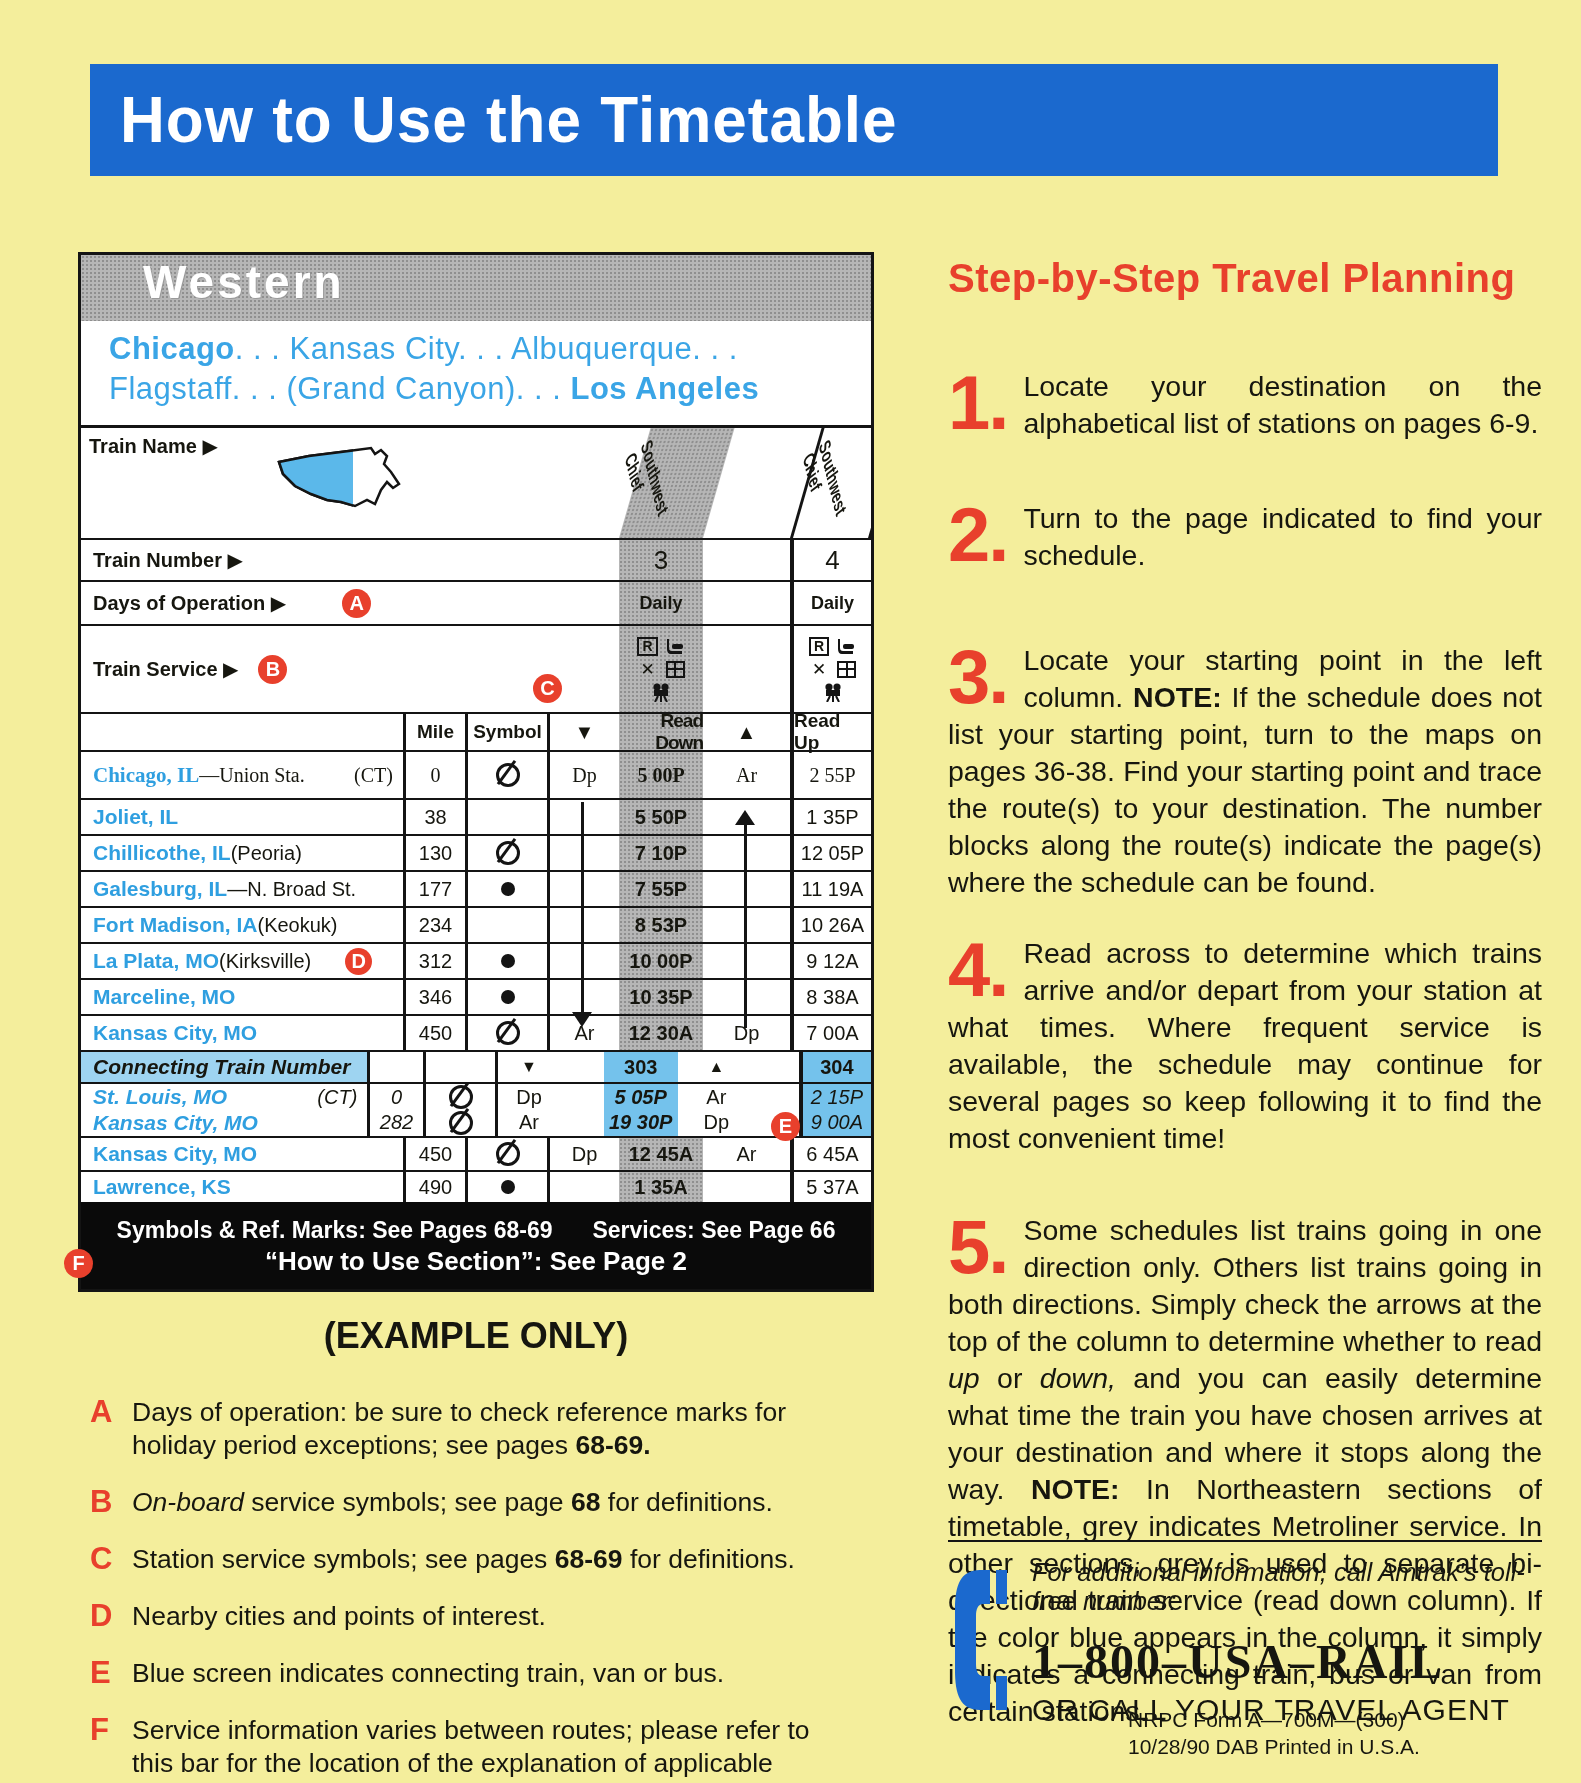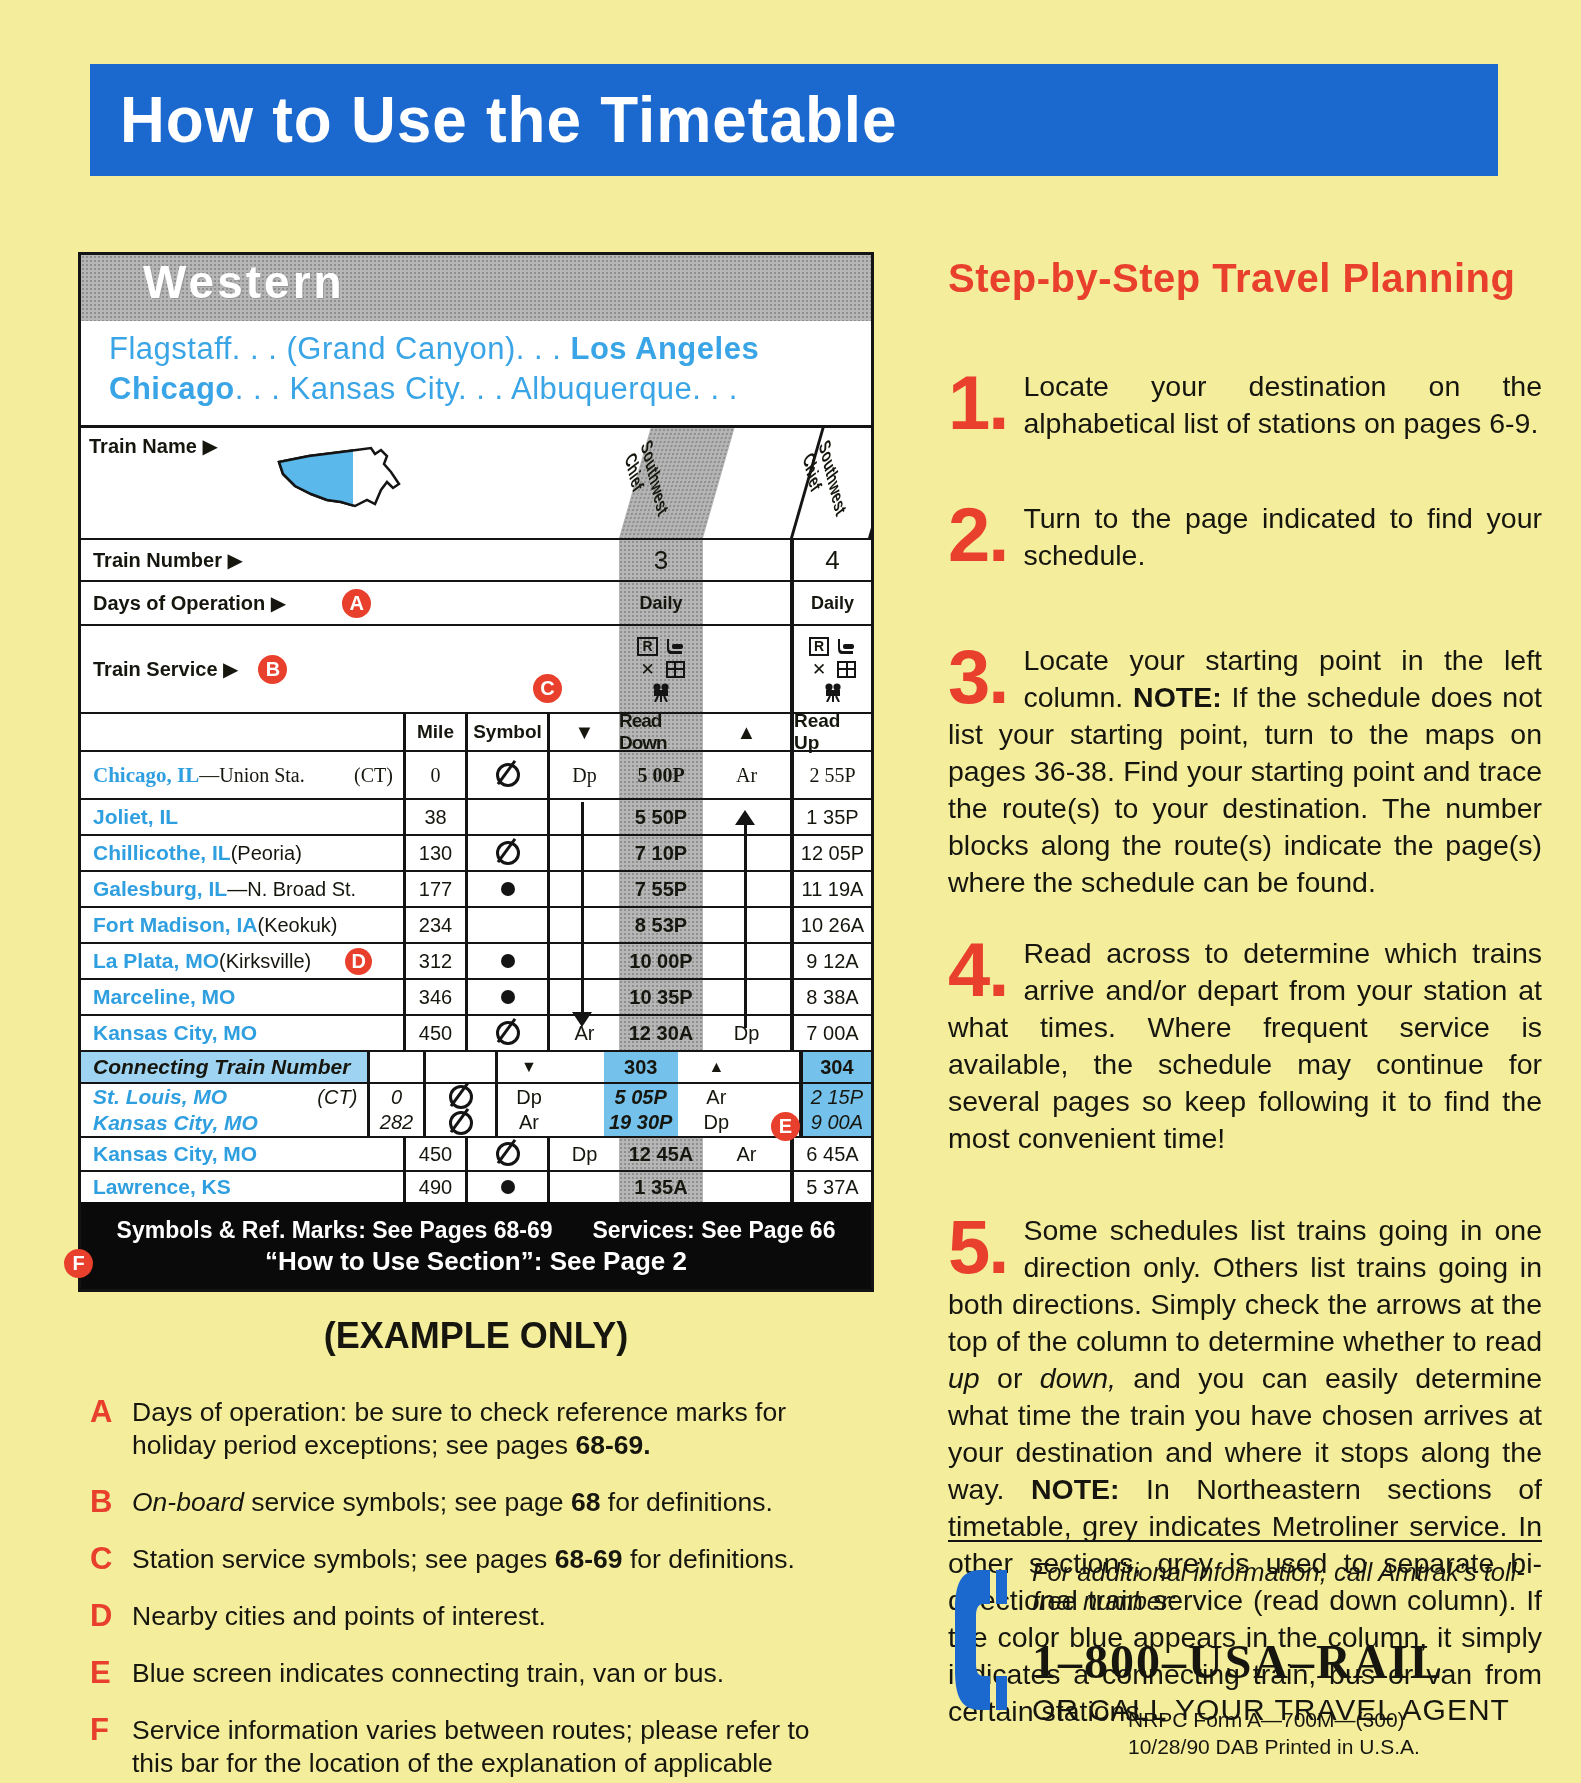--- a/index.html
+++ b/index.html
@@ -122,22 +122,22 @@
     <h1>How to Use the Timetable</h1>
   </div>
 
   <div class="panel">
 
     <div class="band-west halftone">
       <span>Western</span>
     </div>
 
     <div class="routebox">
+      <div class="ln"><b>Chicago</b><span>. . . Kansas City. . . Albuquerque. . .</span></div>
       <div class="ln"><span>Flagstaff. . . (Grand Canyon). . . </span><b>Los Angeles</b></div>
-      <div class="ln"><b>Chicago</b><span>. . . Kansas City. . . Albuquerque. . .</span></div>
     </div>
 
     <div class="tn-row">
       <div class="diag diag-grey halftone">
         <div class="diag-txt">Southwest<br>Chief</div>
       </div>
       <div class="diag diag-white">
         <div class="diag-txt">Southwest<br>Chief</div>
       </div>
       <div class="tn-label">Train Name ▶</div>
@@ -236,21 +236,21 @@
       <div class="c c-mi">
           <span class="chead">Mile</span>
         </div>
       <div class="c c-sy">
           <span class="chead">Symbol</span>
         </div>
       <div class="c c-d1">
           <span class="tri">▼</span>
         </div>
       <div class="c c-rd grayband">
-          <span class="chead" style="letter-spacing:-1px;">Read Down</span>
+          <span class="chead" style="letter-spacing:-1px;text-align:right;">Read Down</span>
         </div>
       <div class="c c-d2">
           <span class="tri">▲</span>
         </div>
       <div class="c c-ru">
           <span class="chead">Read Up</span>
         </div>
     </div>
 
     <div class="tbody">

